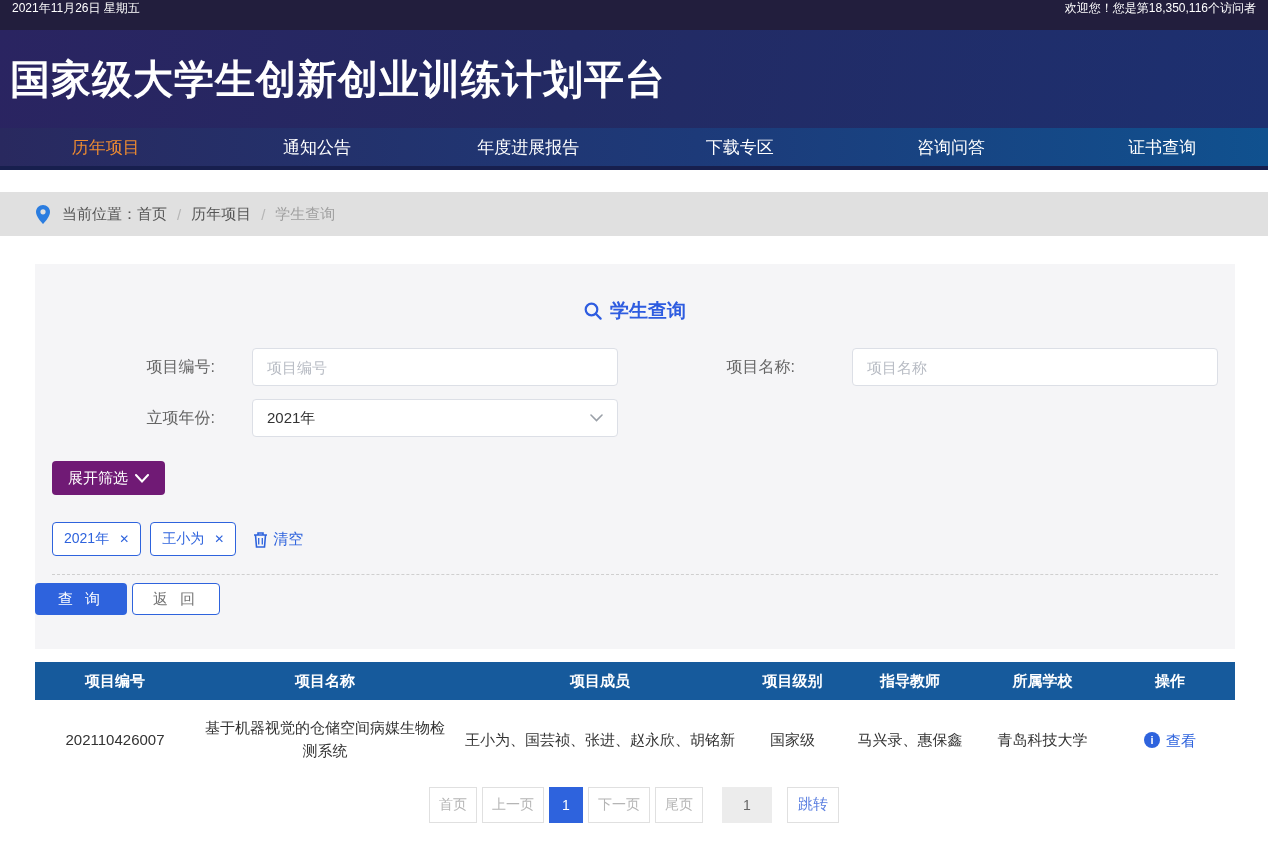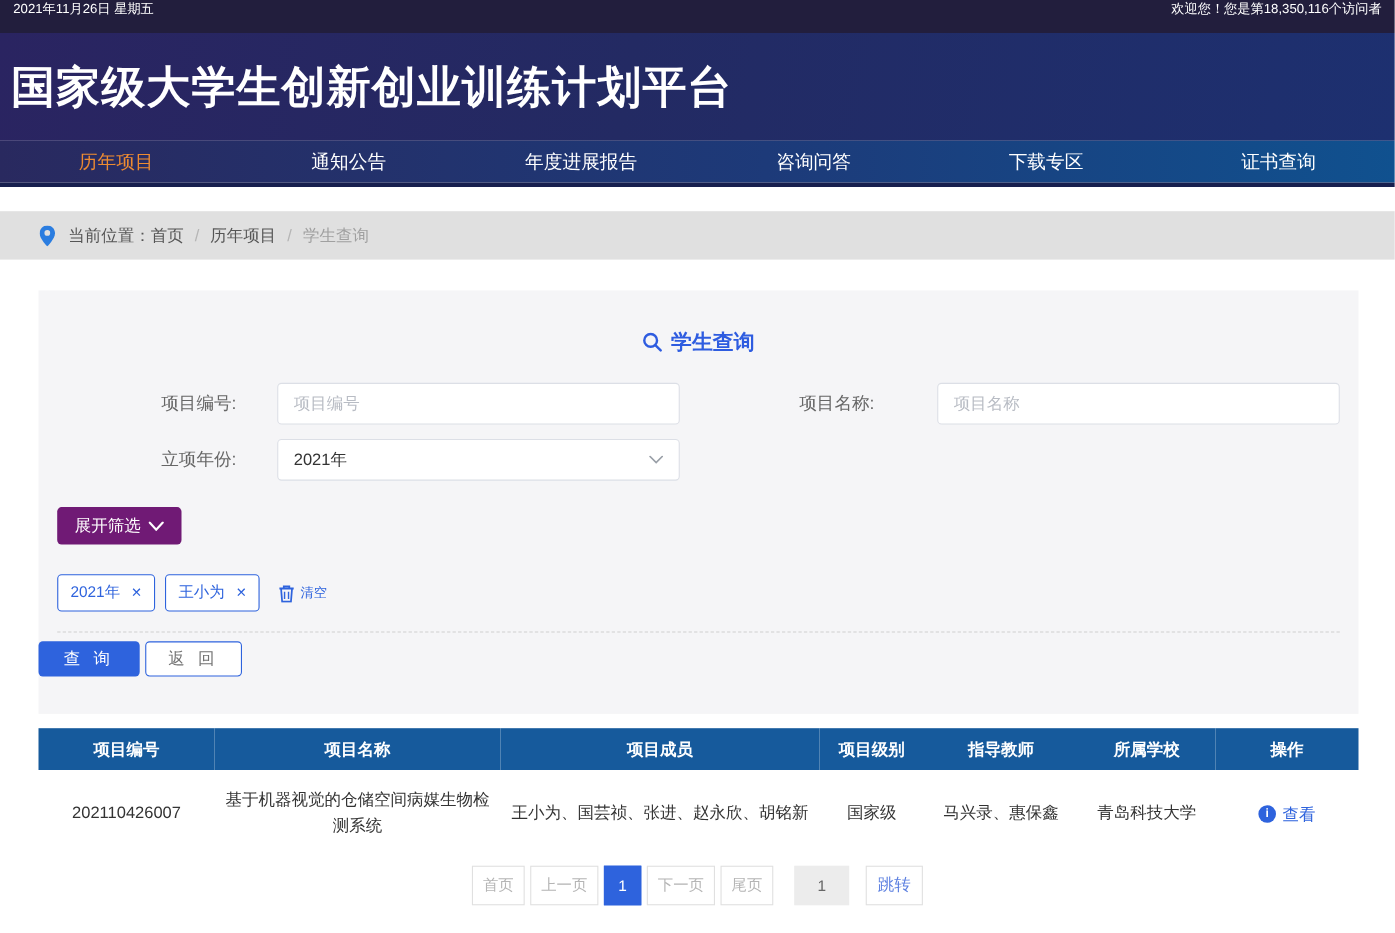--- a/index.html
+++ b/index.html
@@ -45,21 +45,21 @@
     font-size:15px; color:#333; cursor:pointer; }
 
   .expand-btn { margin:24px 0 0 17px; width:113px; height:34px; background:#701a75; color:#fff;
     border:none; border-radius:4px; font-size:15px; display:flex; align-items:center;
     justify-content:center; gap:7px; cursor:pointer; font-family:inherit; }
 
   .tag-row { display:flex; align-items:center; margin:27px 0 0 17px; gap:9px; }
   .tag { display:flex; align-items:center; gap:10px; border:1px solid #2e63dd; border-radius:4px;
     background:#fff; color:#2e63dd; font-size:14px; padding:7px 11px; }
   .tag-x { font-size:12px; font-weight:bold; cursor:pointer; line-height:1; }
-  .clear-btn { display:flex; align-items:center; gap:5px; color:#2e63dd; font-size:12px;
+  .clear-btn { display:flex; align-items:center; gap:5px; color:#2e63dd; font-size:15px;
     margin-left:8px; cursor:pointer; }
 
   .divider { border-top:1px dashed #cfcfcf; margin:18px 17px 0 17px; }
 
   .btn-row { display:flex; justify-content:flex-start; gap:5px; margin-top:8px; }
   .btn-primary { width:92px; height:32px; background:#2e63dd; color:#fff; border:none;
     border-radius:4px; font-size:15px; letter-spacing:4px; cursor:pointer; font-family:inherit; }
   .btn-ghost { width:88px; height:32px; background:#fff; color:#737373; border:1px solid #2e63dd;
     border-radius:4px; font-size:15px; letter-spacing:4px; cursor:pointer; font-family:inherit; }
 
@@ -96,22 +96,22 @@
 </div>
 
 <div class="header">
   <h1>国家级大学生创新创业训练计划平台</h1>
 </div>
 
 <div class="nav">
   <div class="nav-item active">历年项目</div>
   <div class="nav-item">通知公告</div>
   <div class="nav-item">年度进展报告</div>
+  <div class="nav-item">下载专区</div>
   <div class="nav-item">咨询问答</div>
-  <div class="nav-item">下载专区</div>
   <div class="nav-item">证书查询</div>
 </div>
 
 <div class="crumb-bar">
   <span class="pin">
     <svg width="14" height="19" viewBox="0 0 14 19">
         <path d="M7 0C3.1 0 0 3.1 0 7c0 5 7 12 7 12s7-7 7-12c0-3.9-3.1-7-7-7z" fill="#2b7de0"></path>
         <circle cx="7" cy="6.8" r="2.6" fill="#e0e0e0"></circle>
       </svg>
   </span>

